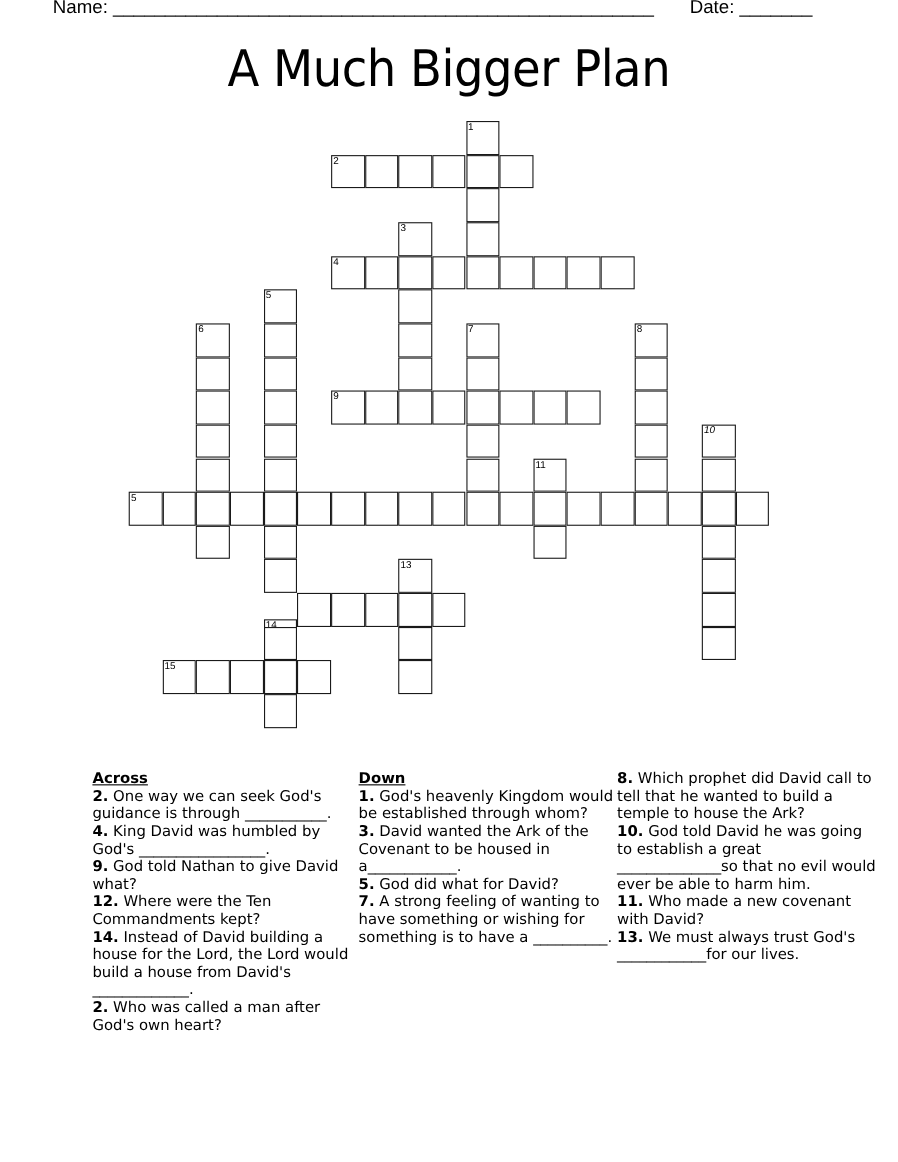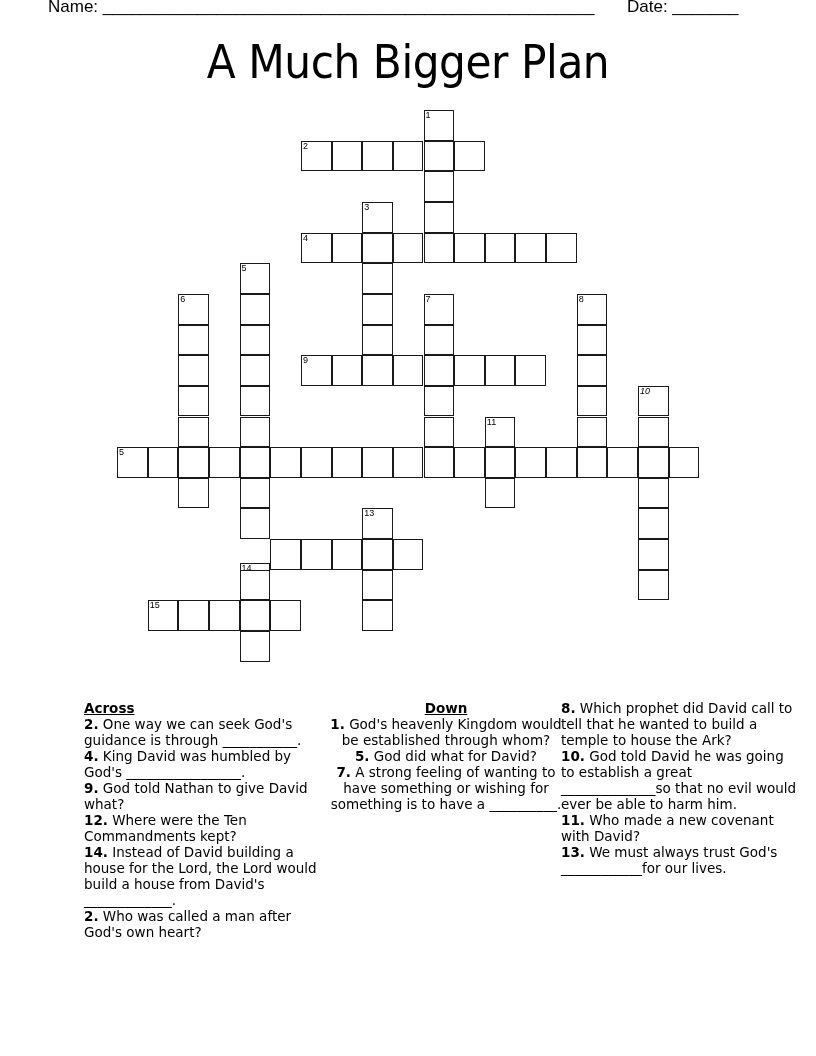--- a/index.html
+++ b/index.html
@@ -179,24 +179,25 @@
     <div class="heading">Across</div>
     <div id="across-list">
         <div class="clue"><b>2.</b><span> One way we can seek God's guidance is through ___________.</span></div>
         <div class="clue"><b>4.</b><span> King David was humbled by God's _________________.</span></div>
         <div class="clue"><b>9.</b><span> God told Nathan to give David what?</span></div>
         <div class="clue"><b>12.</b><span> Where were the Ten Commandments kept?</span></div>
         <div class="clue"><b>14.</b><span> Instead of David building a house for the Lord, the Lord would build a house from David's _____________.</span></div>
         <div class="clue"><b>2.</b><span> Who was called a man after God's own heart?</span></div>
       </div>
   </div>
-  <div class="col" style="left:290px; width:240px;text-align:center;">
+  <div class="col" style="left:290px; width:240px;">
     <div class="heading">Down</div>
     <div id="down-list">
         <div class="clue"><b>1.</b><span> God's heavenly Kingdom would be established through whom?</span></div>
+        <div class="clue"><b>3.</b><span> David wanted the Ark of the Covenant to be housed in a____________.</span></div>
         <div class="clue"><b>5.</b><span> God did what for David?</span></div>
         <div class="clue"><b>7.</b><span> A strong feeling of wanting to have something or wishing for something is to have a __________.</span></div>
       </div>
   </div>
   <div class="col" style="left:525px; width:240px; top:0;">
     <div id="down-cont-list">
         <div class="clue"><b>8.</b><span> Which prophet did David call to tell that he wanted to build a temple to house the Ark?</span></div>
         <div class="clue"><b>10.</b><span> God told David he was going to establish a great ______________so that no evil would ever be able to harm him.</span></div>
         <div class="clue"><b>11.</b><span> Who made a new covenant with David?</span></div>
         <div class="clue"><b>13.</b><span> We must always trust God's ____________for our lives.</span></div>

